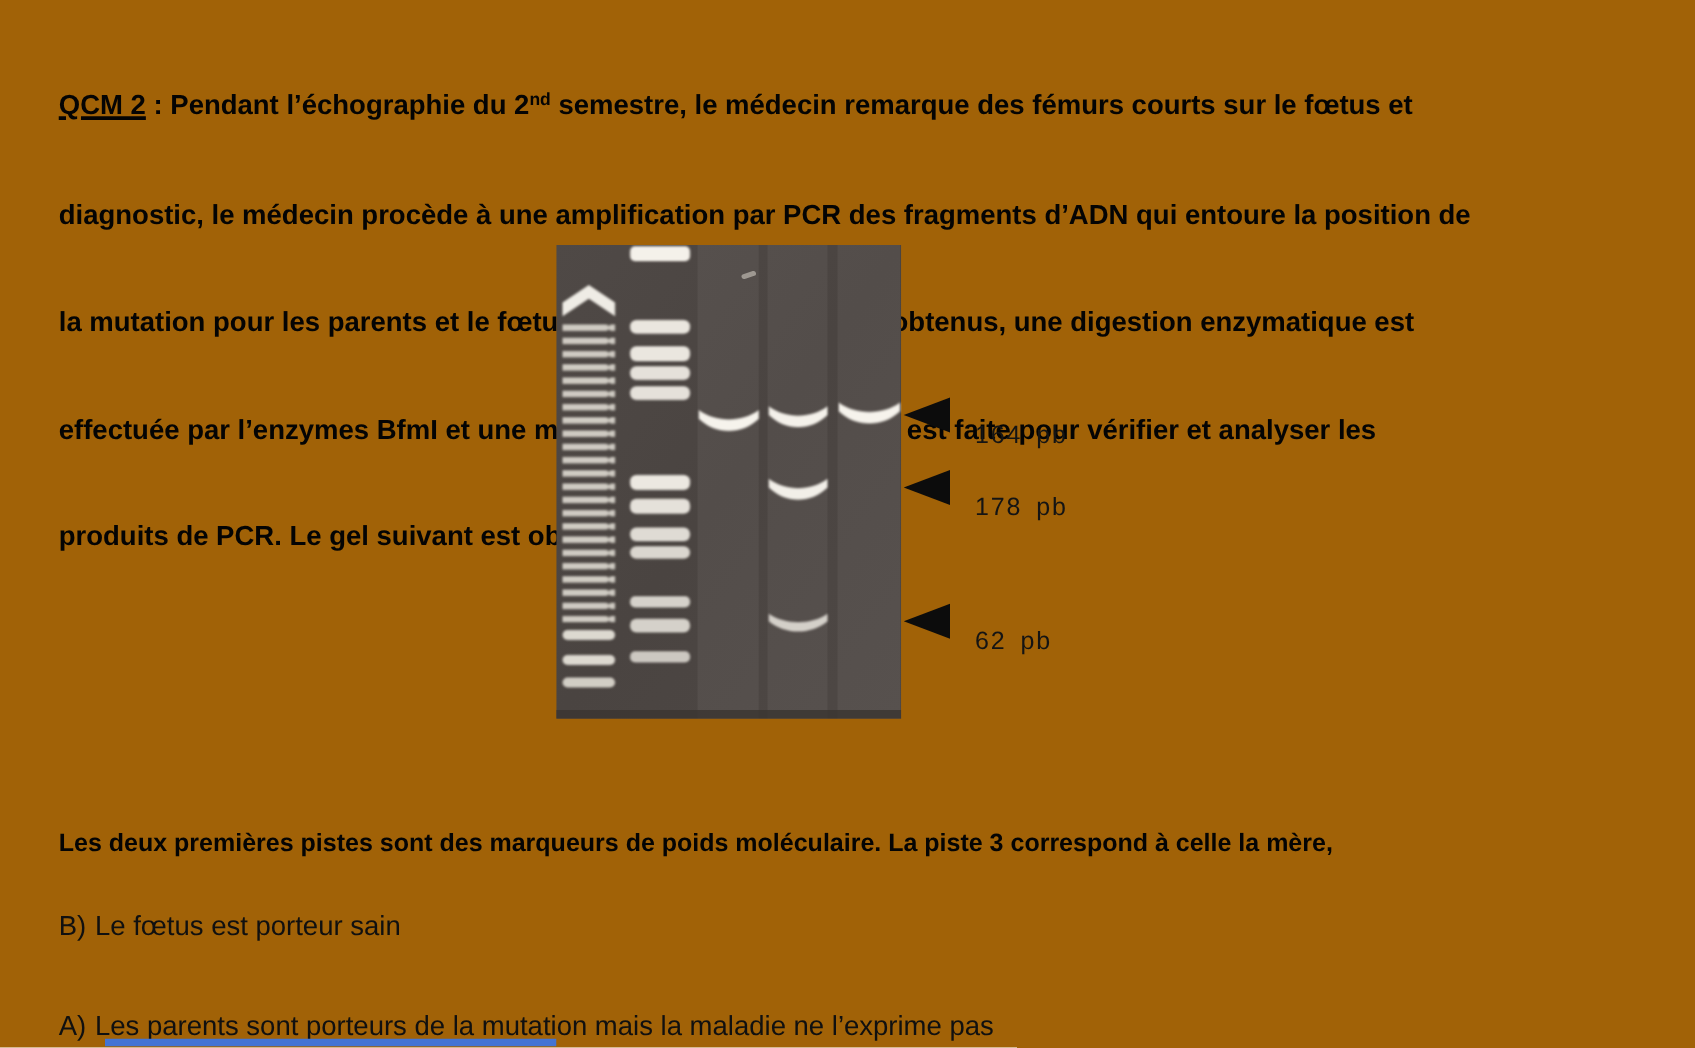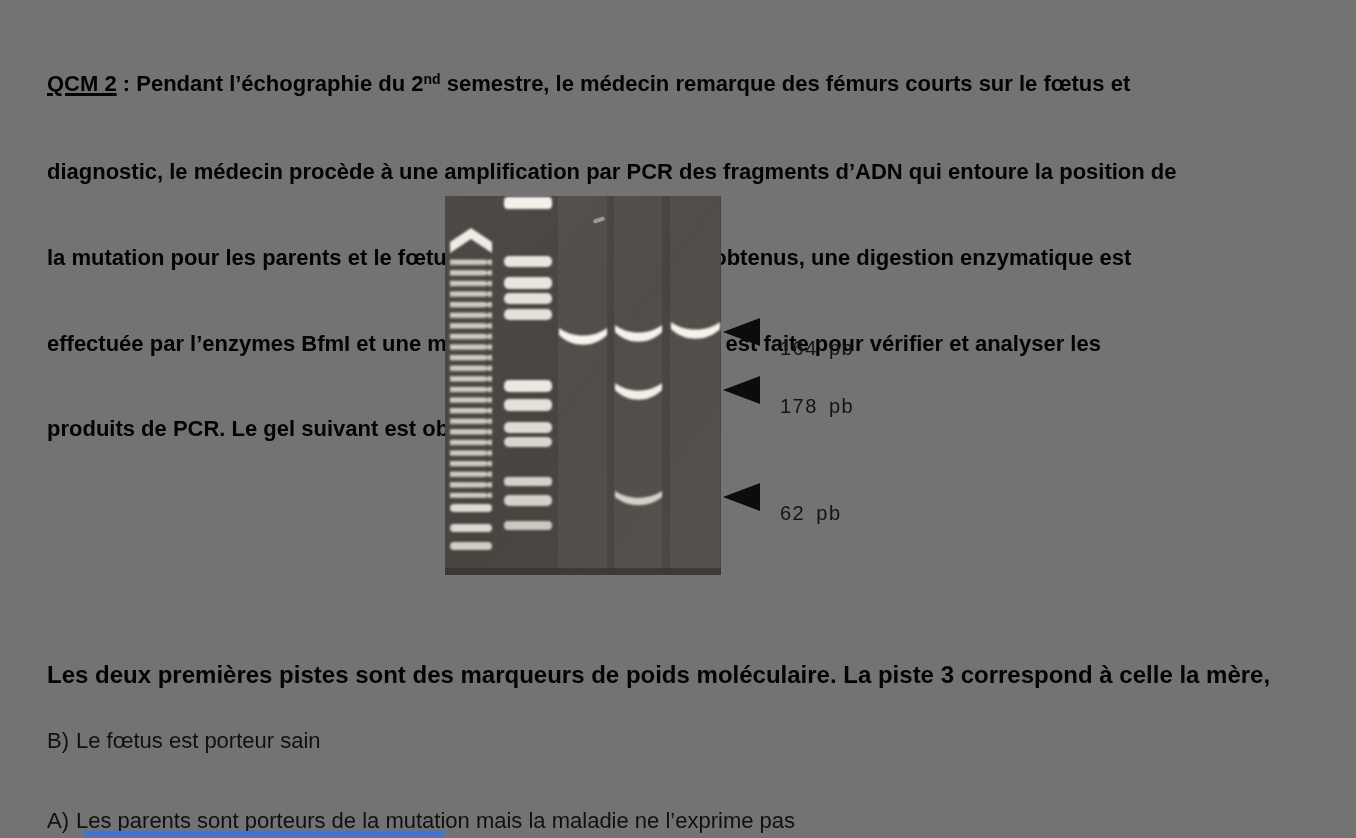--- a/index.html
+++ b/index.html
@@ -1,38 +1,38 @@
 <!DOCTYPE html>
 <html><head>
 <meta charset="utf-8">
 <style>
   html,body{margin:0;padding:0;background:#ffffff;}
   .page{
-    position:relative;width:1356px;height:838px;background:#737373;overflow:hidden;
+    position:relative;width:1356px;height:838px;background:#a16207;overflow:hidden;
     font-family:"Liberation Sans", sans-serif;color:#000;
   }
   
   .intro{position:absolute;left:47px;top:13px;font-weight:bold;font-size:22px;line-height:28.6px;color:#040404;white-space:pre;}
   .qtitle{text-decoration:underline;text-decoration-thickness:2.5px;text-underline-offset:2px;}
   .sup{font-size:14px;position:relative;top:-7px;}
   
   .gel-wrap{position:absolute;left:445px;top:196px;width:276px;height:379px;}
   .gel-wrap svg{display:block;}
   .arrow{position:absolute;width:0;height:0;border-style:solid;
          border-color:transparent #0c0c0c transparent transparent;border-width:14px 37px 14px 0;}
   .arrow-164{left:723px;top:318px;}
   .arrow-109{left:723px;top:376px;}
   .arrow-55 {left:723px;top:483px;}
   .pb-label{position:absolute;left:780px;width:120px;text-align:left;font-size:20px;line-height:32px;
             letter-spacing:1.5px;word-spacing:4px;color:#141414;margin-top:16px;}
   .pb-164{top:316px;}
   .pb-109{top:374px;}
   .pb-55 {top:481px;}
   
-  .instruction{position:absolute;left:47px;top:604px;font-weight:bold;font-size:24px;line-height:28.6px;color:#040404;white-space:pre;}
+  .instruction{position:absolute;left:47px;top:604px;font-weight:bold;font-size:20px;line-height:28.6px;color:#040404;white-space:pre;}
   
   .options{position:absolute;left:47px;top:675px;font-size:22px;line-height:26.6px;color:#101010;white-space:pre;}
   .opt-text{margin-left:7px;}
   
   .blue-bar{position:absolute;left:84px;top:831px;width:361px;height:6px;background:#4374d4;}
 </style>
 </head>
 <body>
 
 <div class="page">

